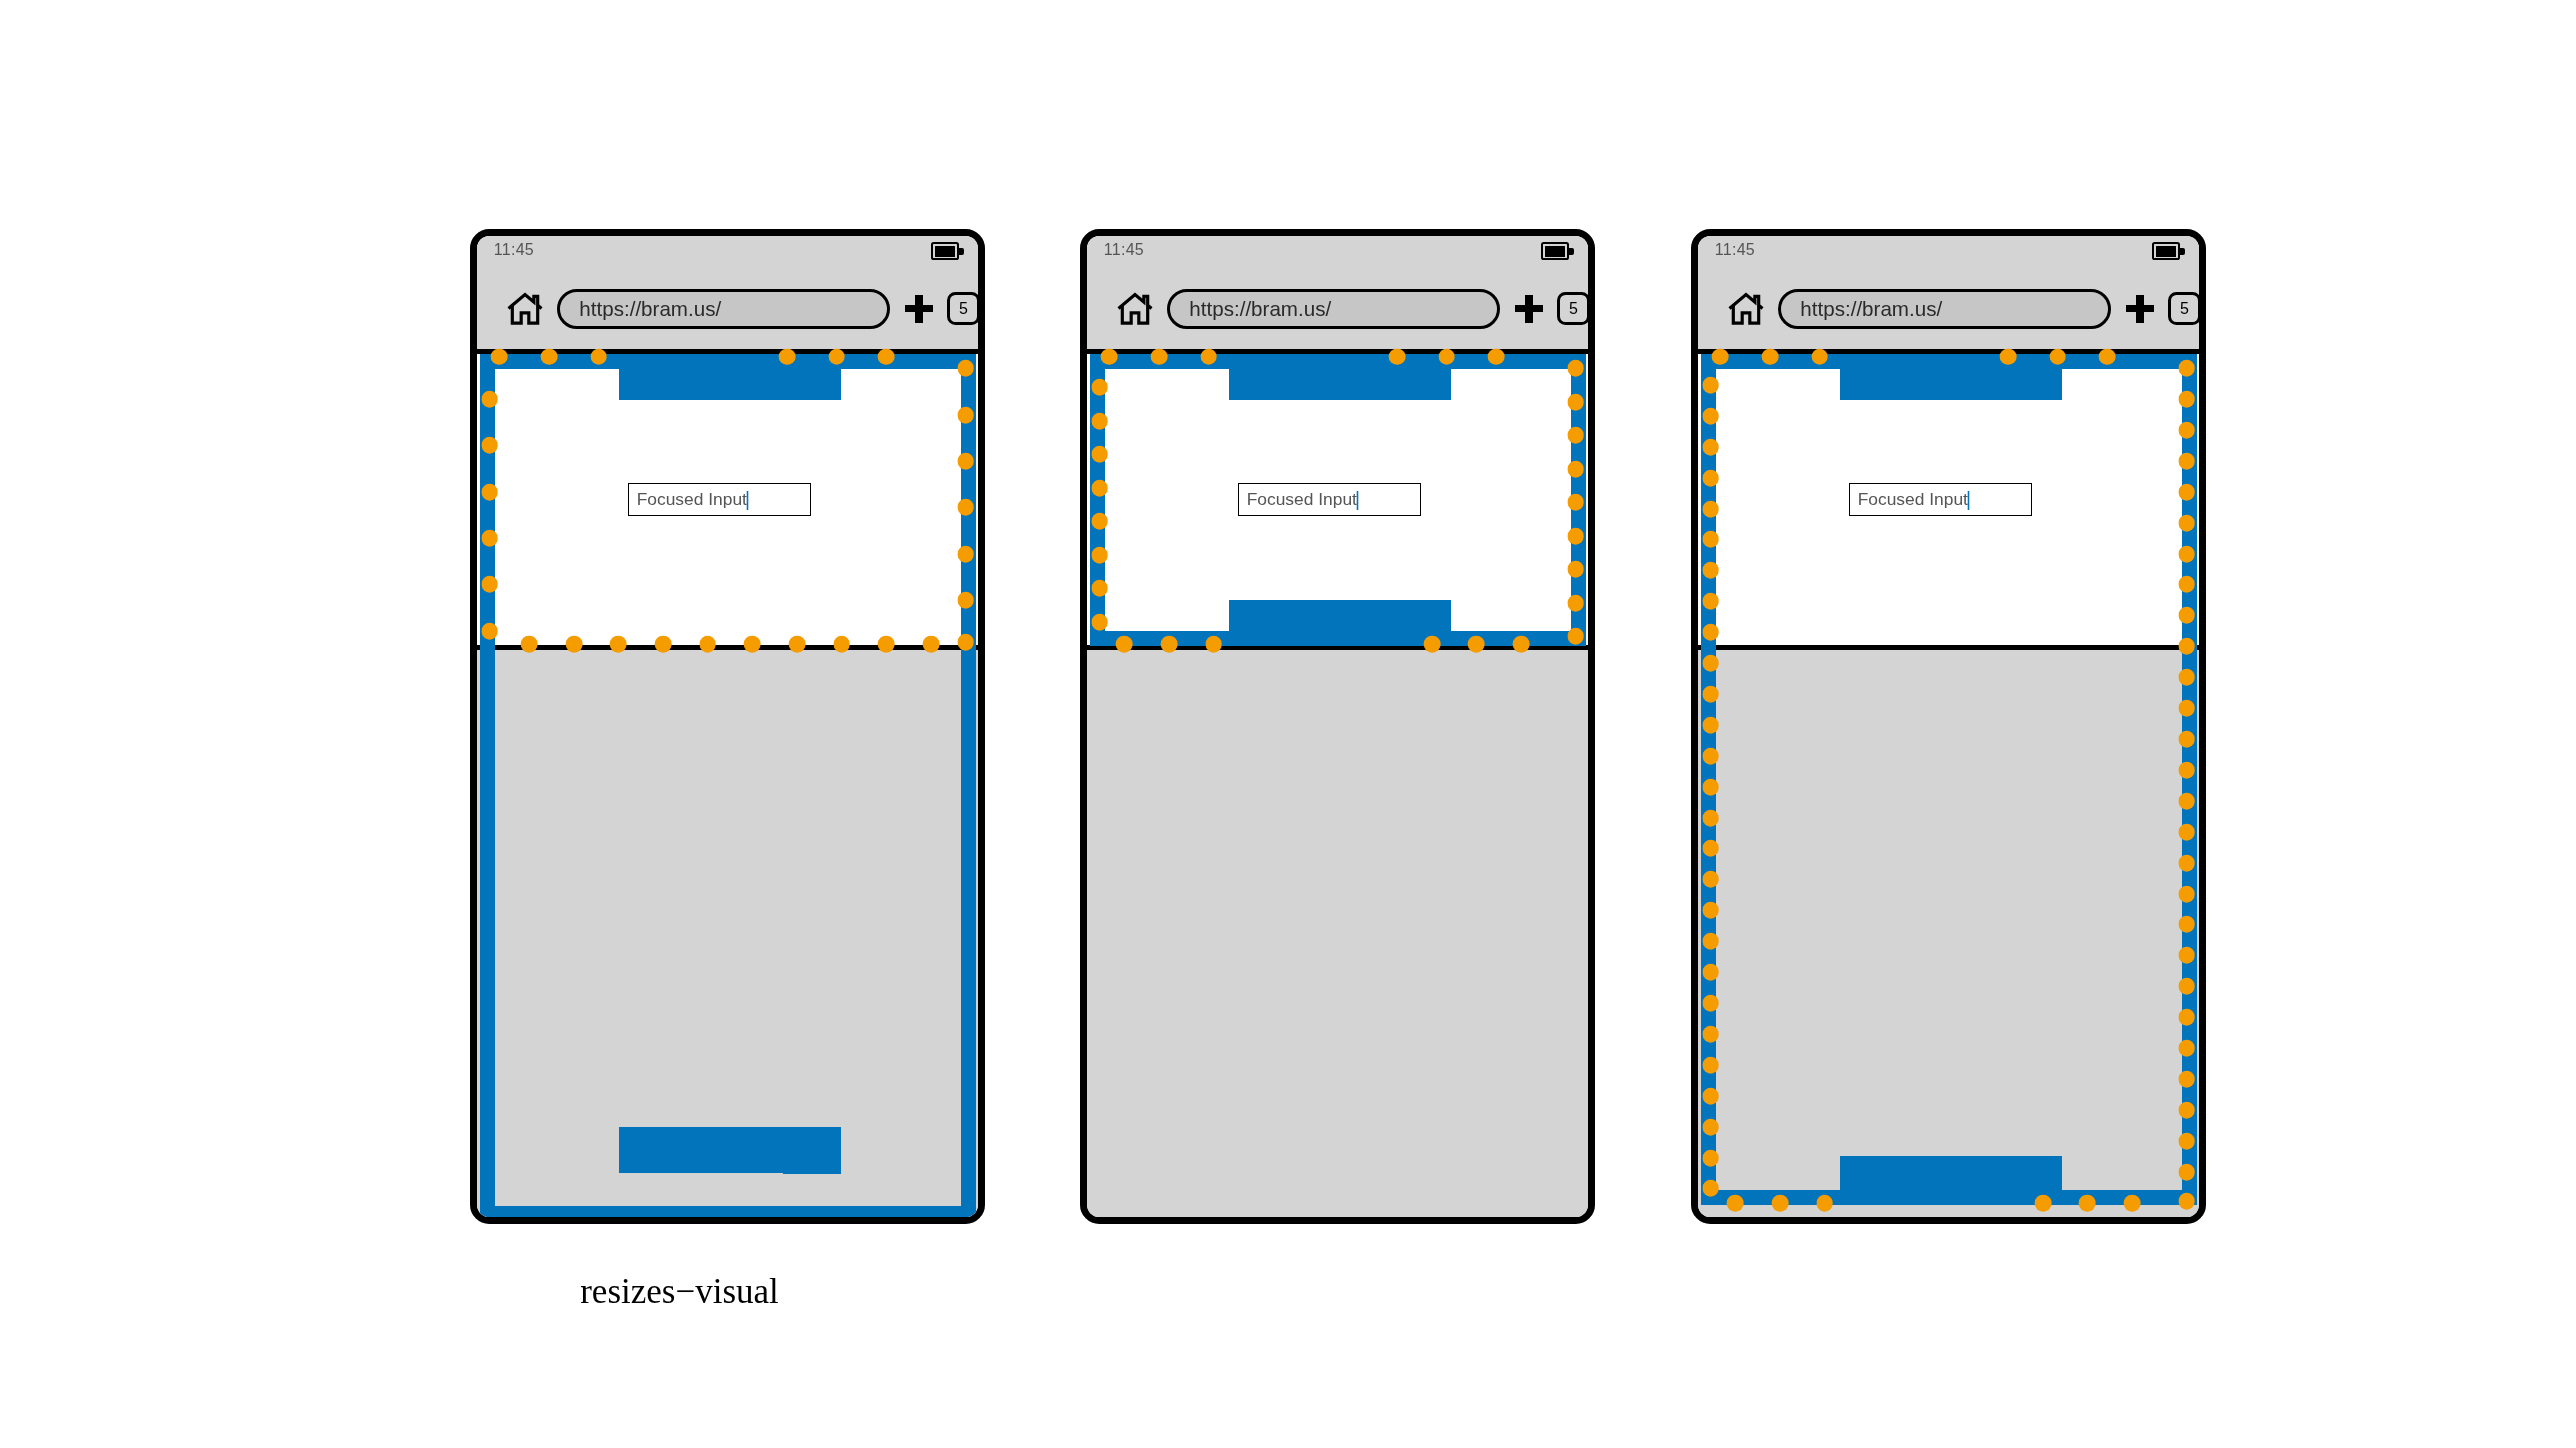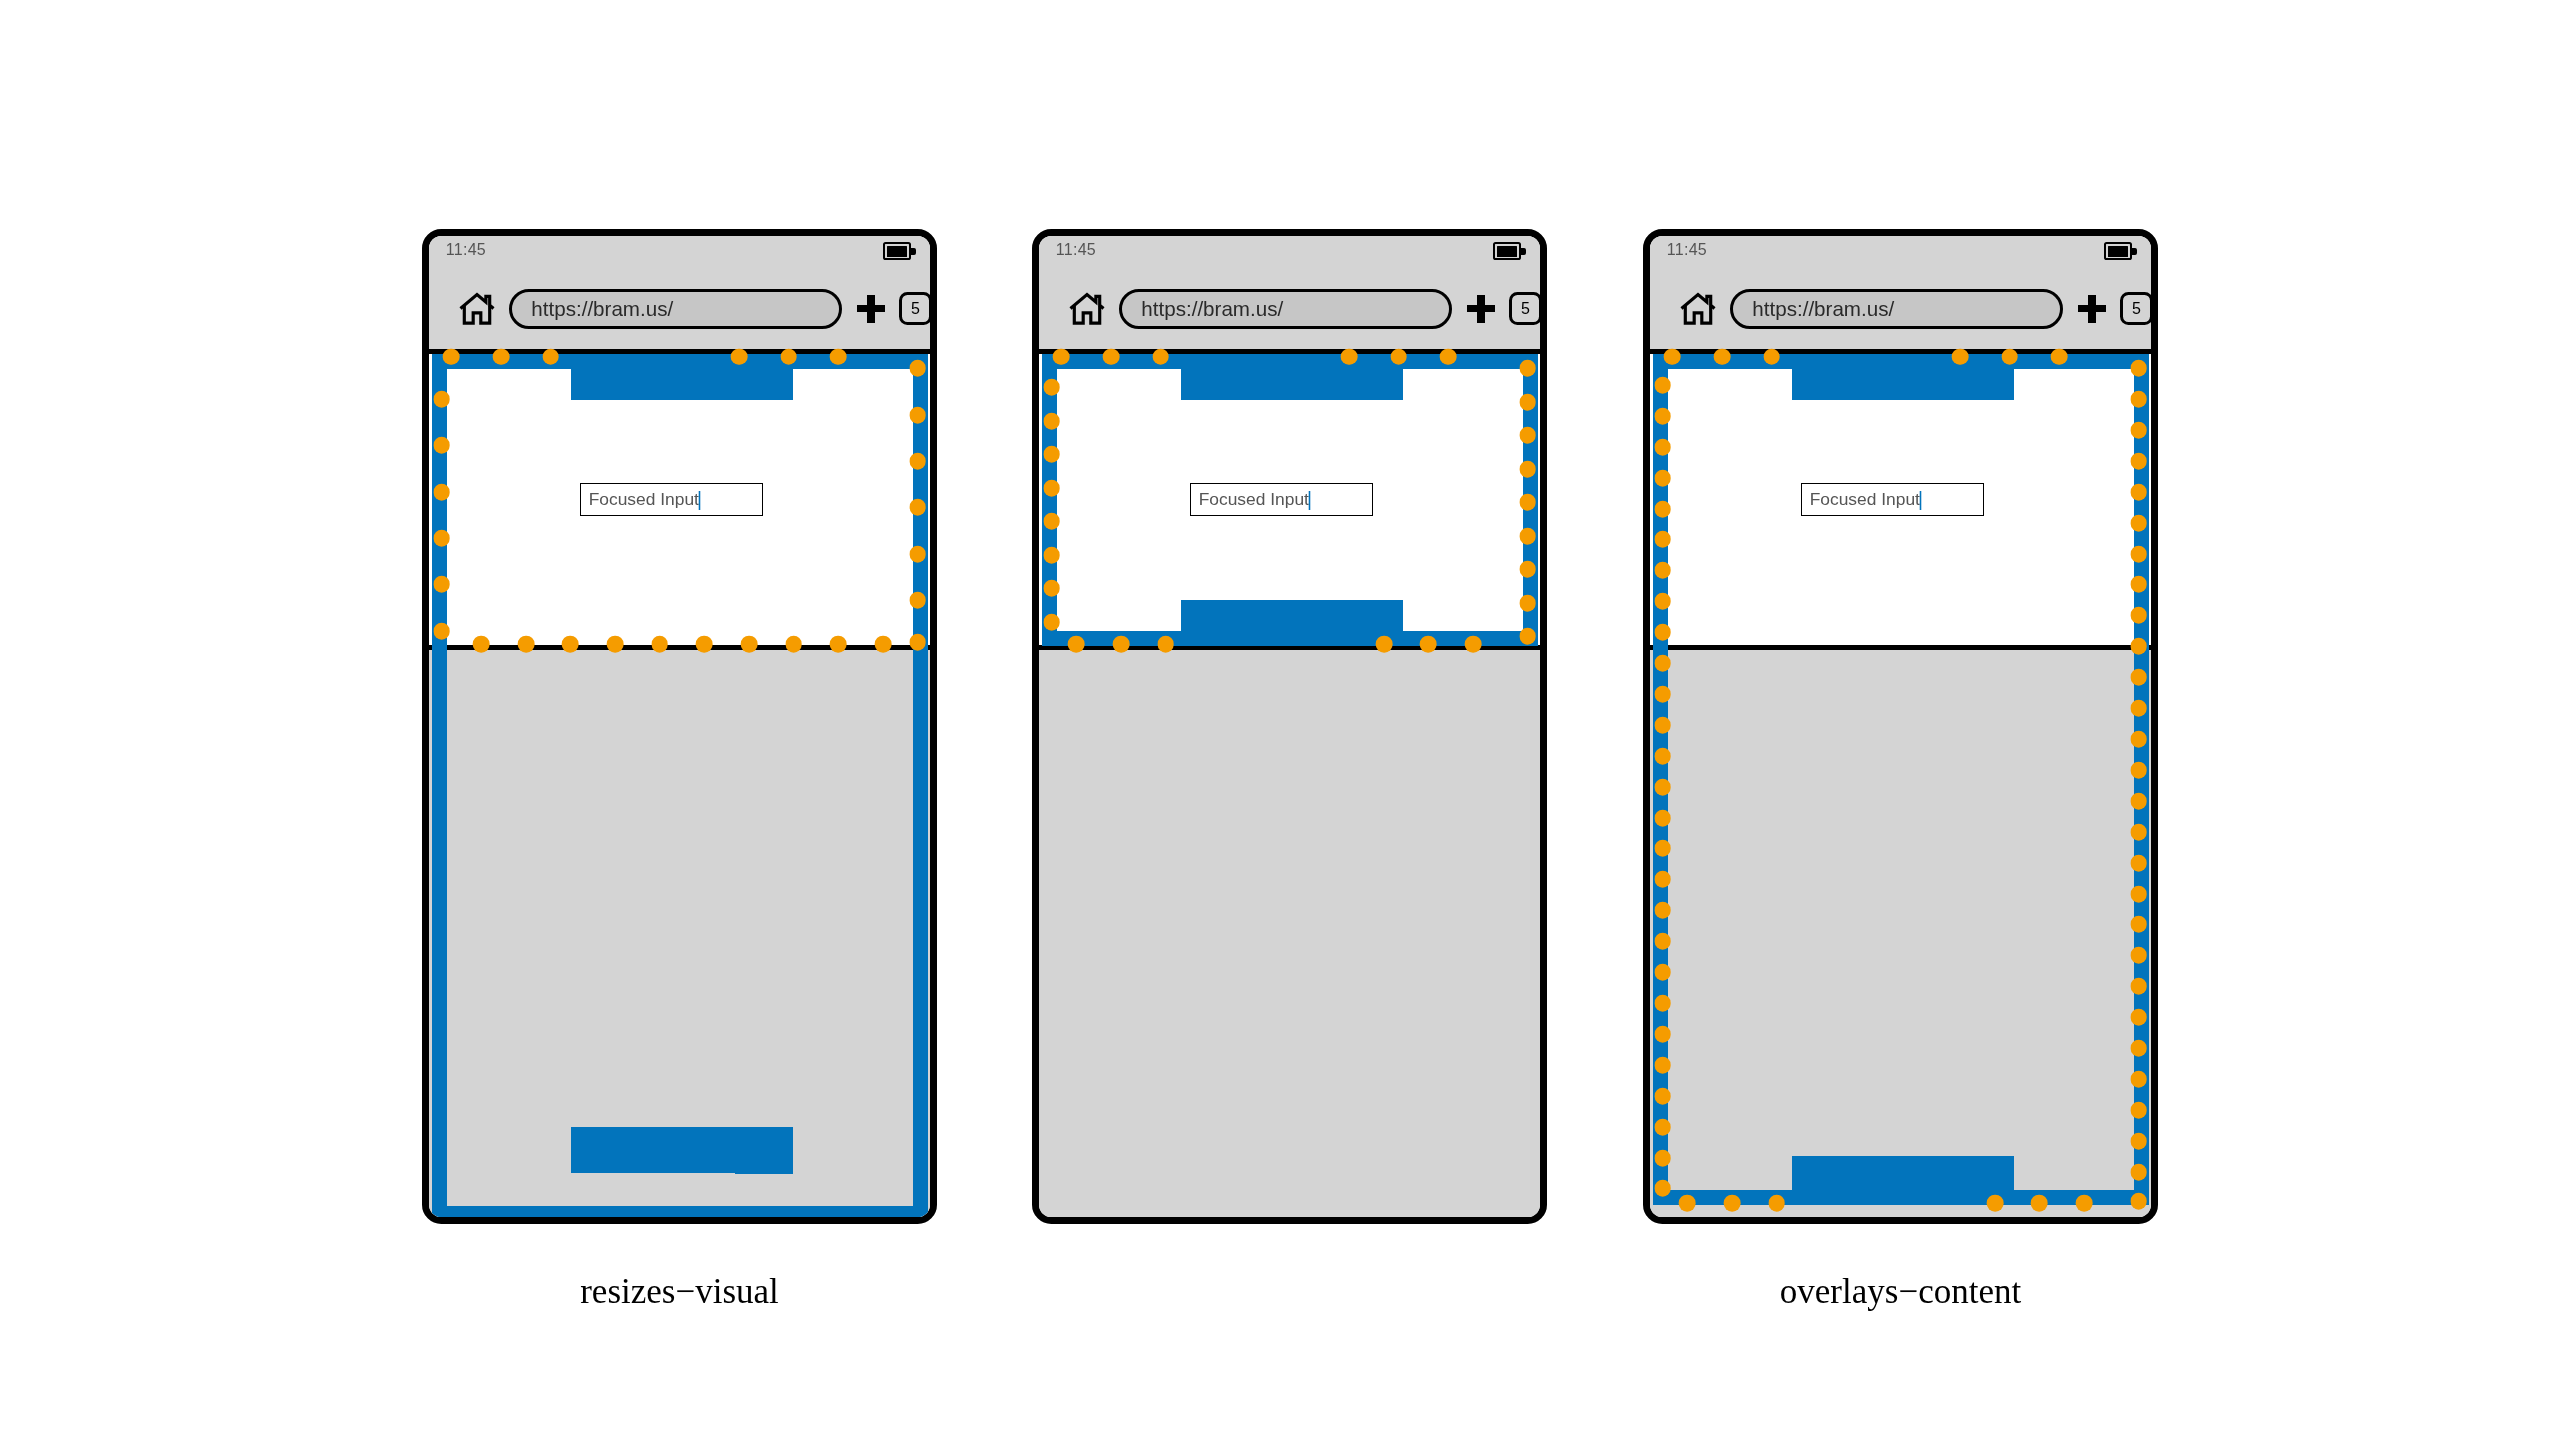--- a/index.html
+++ b/index.html
@@ -35,20 +35,21 @@
   
   .phone {
     position: relative;
     width: 515px;
     height: 995px;
     border: 7px solid #000000;
     border-radius: 19.3px;
     box-sizing: border-box;
     background: #ffffff;
     overflow: hidden;
+    margin-left: 48px;
   }
 
   
   .chrome {
     position: absolute;
     left: 0; top: 0;
     width: 100%;
     height: 118px;
     background: #d4d4d4;
     border-bottom: 5.8px solid #000000;
@@ -509,17 +510,16 @@
 
         <div style="position:absolute; left:151px; top:129px; width:183px; height:33px;
                     border:1.9px solid #000; background:#fff; box-sizing:border-box;
                     display:flex; align-items:center; padding-left:7.7px;">
           <span style="font-size:17.4px; color:#555;">Focused Input</span>
           <span style="color:#0274bc; font-size:19.3px; margin-left:-1.9px;">|</span>
         </div>
 
       </div>
     </div>
-    <div class="caption">overlays−content</div>
   </div>
 
 </div>
 
 
 </body></html>

